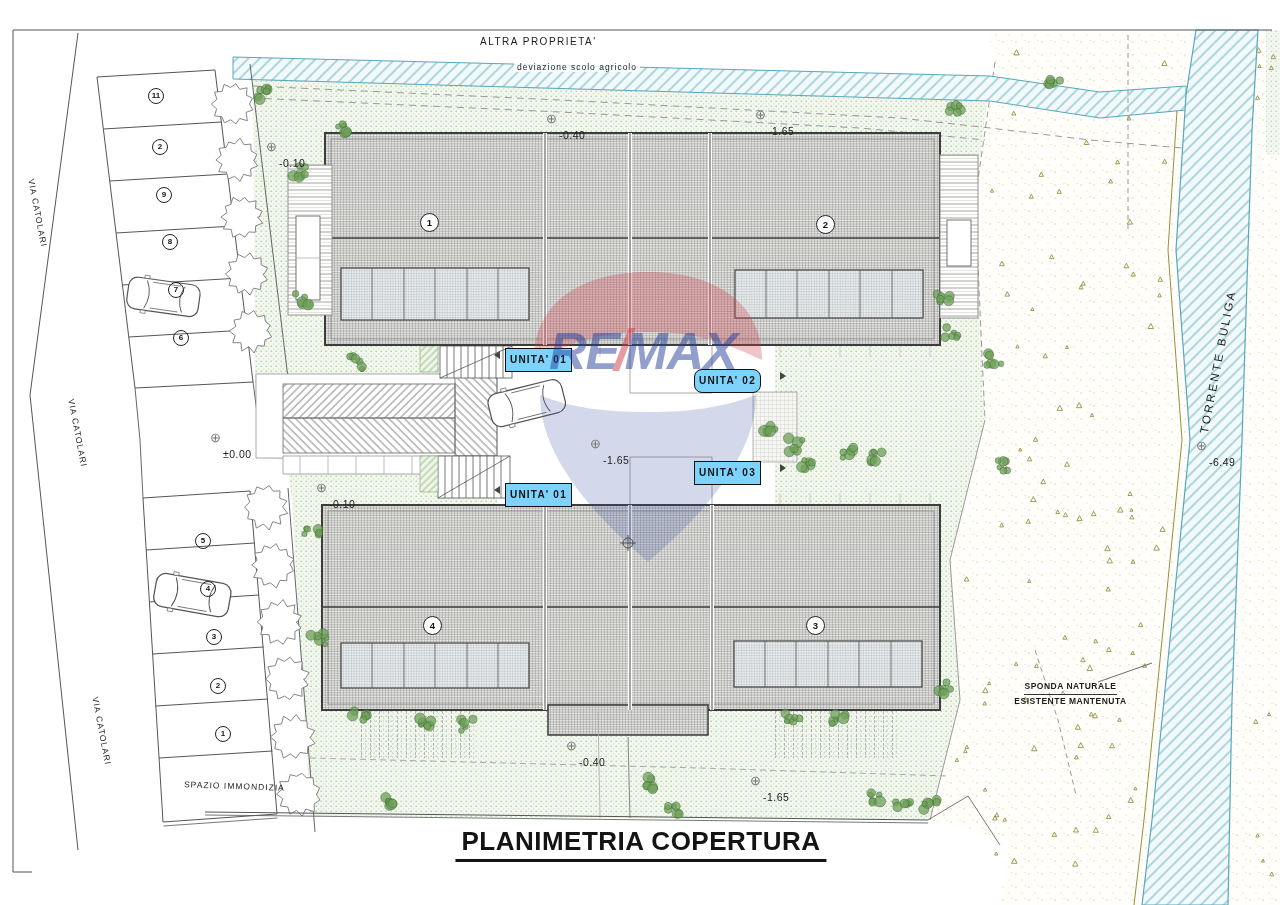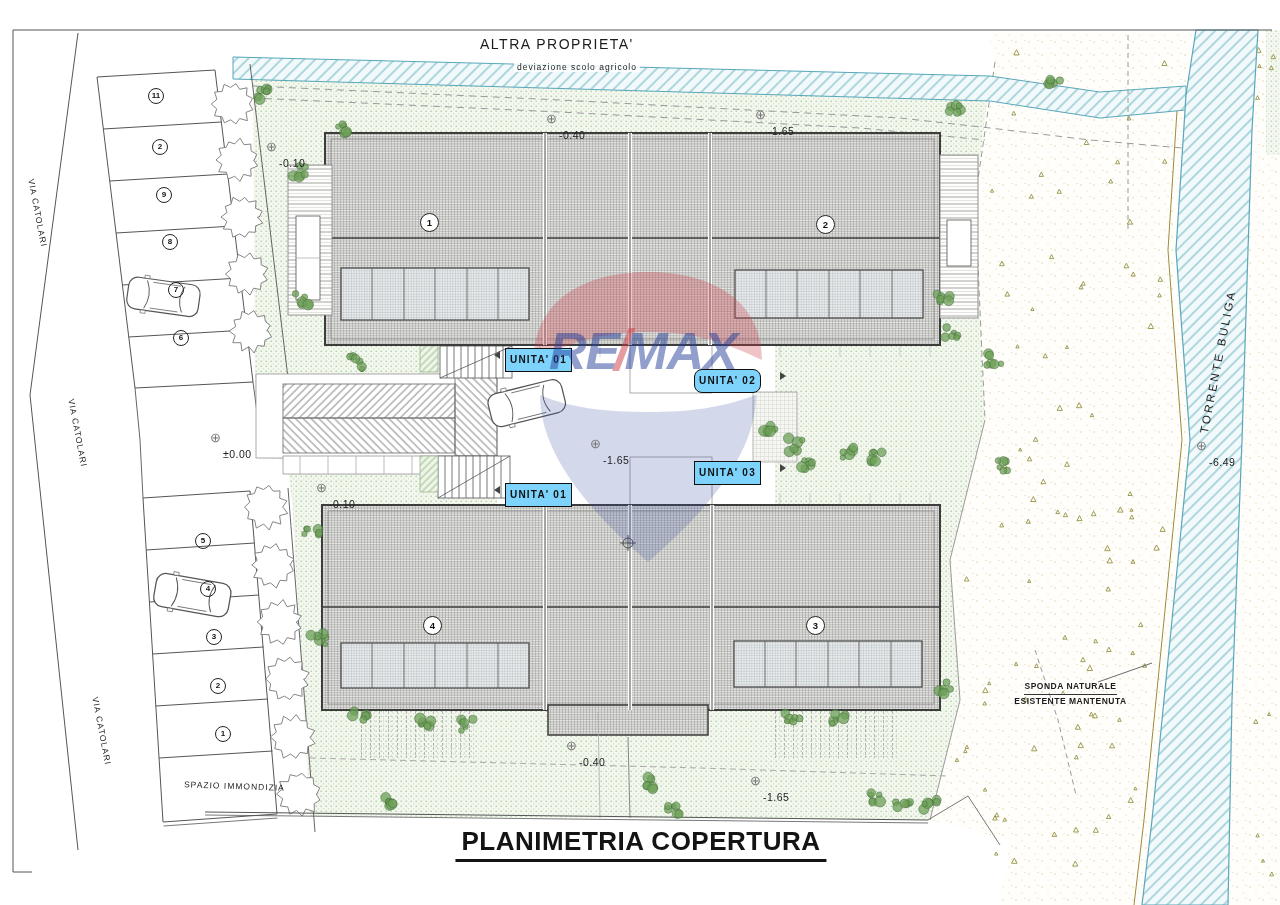--- a/index.html
+++ b/index.html
@@ -1,21 +1,21 @@
 <!DOCTYPE html>
 <html><head>
 <meta charset="utf-8">
 <style>
   html,body{margin:0;padding:0;background:#fff;}
   #stage{position:relative;width:1280px;height:905px;background:#ffffff;overflow:hidden;
          font-family:"Liberation Sans", sans-serif;}
   #site-svg{position:absolute;left:0;top:0;z-index:1;}
   #labels{position:absolute;left:0;top:0;width:1280px;height:905px;z-index:2;}
   .lab{position:absolute;color:#1c1c1c;white-space:nowrap;}
-  .small{font-size:14px;letter-spacing:1.5px;}
+  .small{font-size:10px;letter-spacing:1.5px;}
   .tiny{font-size:8.5px;letter-spacing:1px;}
   .rot{transform-origin:0 0;}
   .circ{position:absolute;width:17px;height:17px;border:1.3px solid #222;border-radius:50%;
         background:#fff;font:bold 9.5px/17px "Liberation Sans",sans-serif;text-align:center;color:#111;}
   .pcirc{position:absolute;width:14px;height:14px;border:1.1px solid #222;border-radius:50%;
         background:transparent;font:bold 8px/14px "Liberation Sans",sans-serif;text-align:center;color:#111;}
   .elev{position:absolute;display:flex;align-items:center;gap:2px;font-size:10.5px;color:#222;}
   .elev i{font-style:normal;font-size:13px;color:#777;line-height:10px;}
   .elev b{font-weight:normal;letter-spacing:.5px;margin-top:32px;}
   .ubox{position:absolute;border:1.6px solid #101010;background:#7dd3fc;color:#101010;

